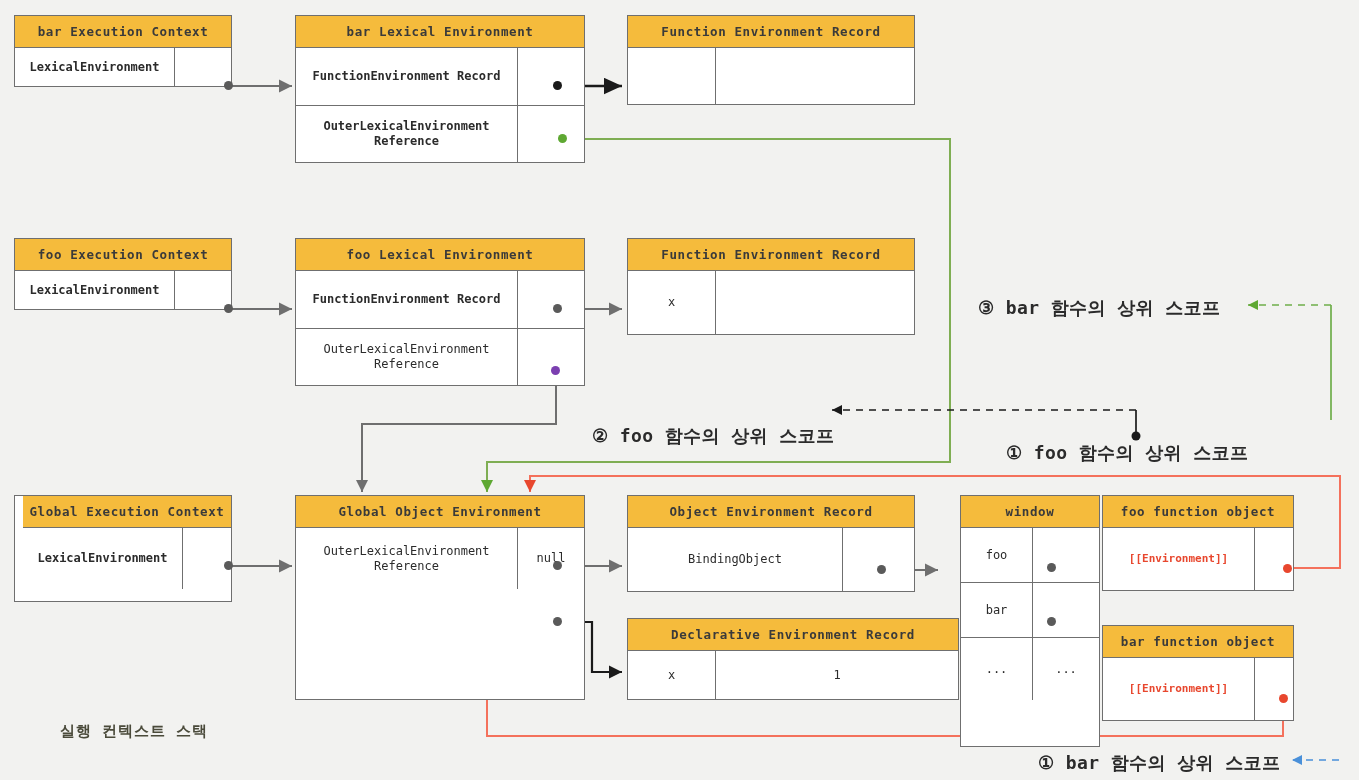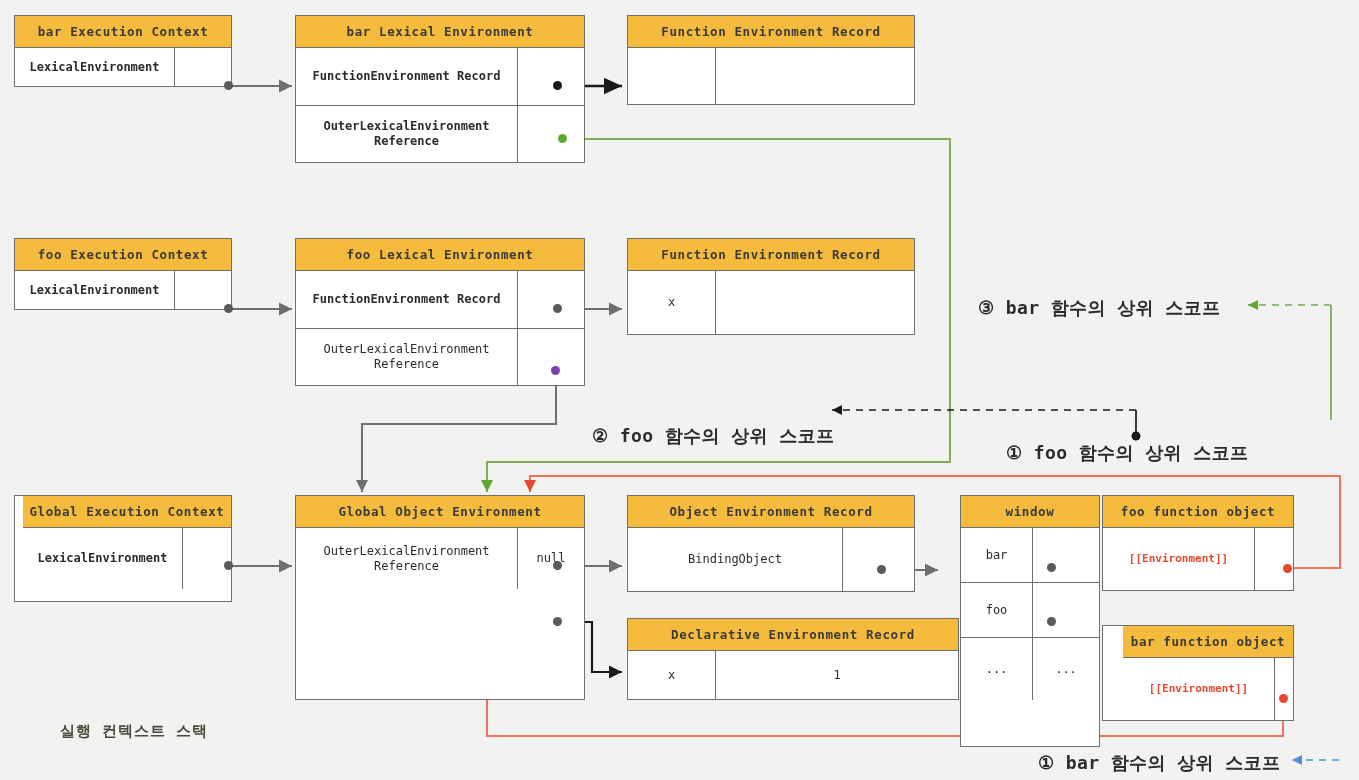--- a/index.html
+++ b/index.html
@@ -243,45 +243,45 @@
     <div class="hdr">Declarative Environment Record</div>
     <div class="row" style="height:48px;border-bottom:none;">
       <div class="cell sep" style="width:88px;">x</div>
       <div class="cell wide">1</div>
     </div>
   </div>
 
   <div class="box" style="left:940px;top:495px;width:140px;height:252px;margin-left:20px;">
     <div class="hdr">window</div>
     <div class="row" style="height:55px;">
+      <div class="cell sep" style="width:72px;">foo</div>
+      <div class="cell wide"></div>
+    </div>
+    <div class="row" style="height:55px;">
       <div class="cell sep" style="width:72px;">bar</div>
-      <div class="cell wide"></div>
-    </div>
-    <div class="row" style="height:55px;">
-      <div class="cell sep" style="width:72px;">foo</div>
       <div class="cell wide"></div>
     </div>
     <div class="row" style="height:62px;border-bottom:none;">
       <div class="cell sep" style="width:72px;">...</div>
       <div class="cell wide">...</div>
     </div>
   </div>
   <div class="dot" style="left:1047px;top:563px;"></div>
   <div class="dot" style="left:1047px;top:617px;"></div>
 
   <div class="box" style="left:1102px;top:495px;width:192px;height:96px;">
     <div class="hdr">foo function object</div>
     <div class="row" style="height:62px;border-bottom:none;">
       <div class="cell sep red" style="width:152px;">[[Environment]]</div>
       <div class="cell wide"></div>
     </div>
   </div>
   <div class="dot red" style="left:1283px;top:564px;"></div>
 
-  <div class="box" style="left:1102px;top:625px;width:192px;height:96px;padding-left:20px;">
+  <div class="box" style="left:1102px;top:625px;width:192px;height:96px;">
     <div class="hdr">bar function object</div>
     <div class="row" style="height:62px;border-bottom:none;">
       <div class="cell sep red" style="width:152px;">[[Environment]]</div>
       <div class="cell wide"></div>
     </div>
   </div>
   <div class="dot red" style="left:1279px;top:694px;"></div>
 
   <div class="lbl" style="left:978px;top:296px;">③ bar 함수의 상위 스코프</div>
   <div class="lbl" style="left:592px;top:424px;">② foo 함수의 상위 스코프</div>

